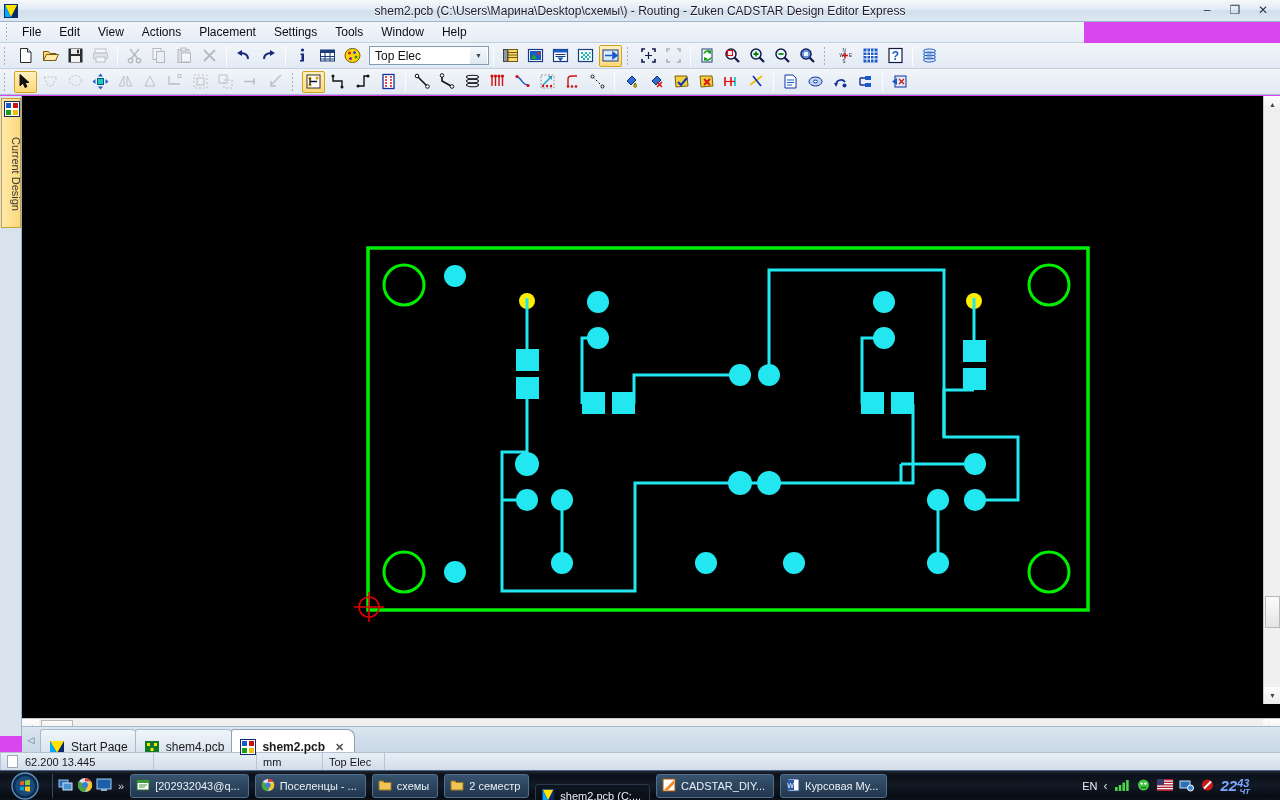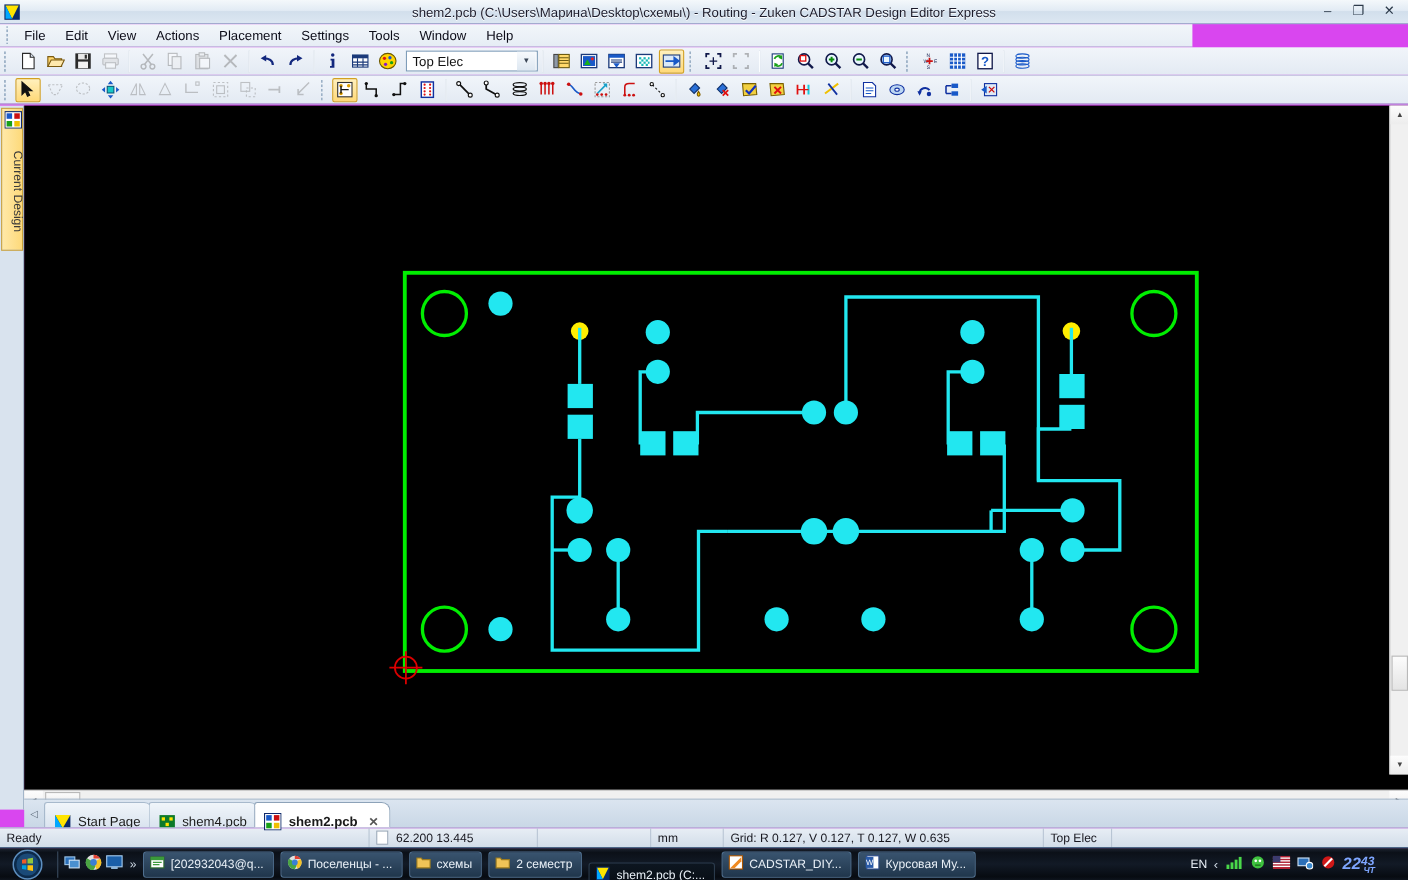--- a/index.html
+++ b/index.html
@@ -926,28 +926,26 @@
             <rect x="2" y="9" width="5" height="5" fill="#17a017"></rect>
             <rect x="9" y="9" width="5" height="5" fill="#f0c000"></rect>
           </svg>
       </span>
       <span>shem2.pcb</span>
       <span class="tclose">✕</span>
     </div>
   </div>
 
   <div class="statusbar">
-    <div class="st-cell first" style="width:335px">Ready</div>
     <div class="st-cell" style="width:153px">
       <span class="st-swatch"></span>
       <span>62.200  13.445</span>
     </div>
     <div class="st-cell" style="width:103px"></div>
     <div class="st-cell" style="width:66px">mm</div>
-    <div class="st-cell" style="width:291px">Grid:  R 0.127, V 0.127, T 0.127, W 0.635</div>
     <div class="st-cell" style="width:62px">Top Elec</div>
     <div class="st-cell" style="flex:1"></div>
   </div>
 
   <div class="taskbar">
     <div class="startorb">
       <svg width="28" height="28" viewBox="0 0 28 28">
         <circle cx="14" cy="14" r="13" fill="#0c2a4a" stroke="#5d8fc0" stroke-width="1.4"></circle>
         <circle cx="14" cy="14" r="10" fill="#1a4a78"></circle>
         <g>

